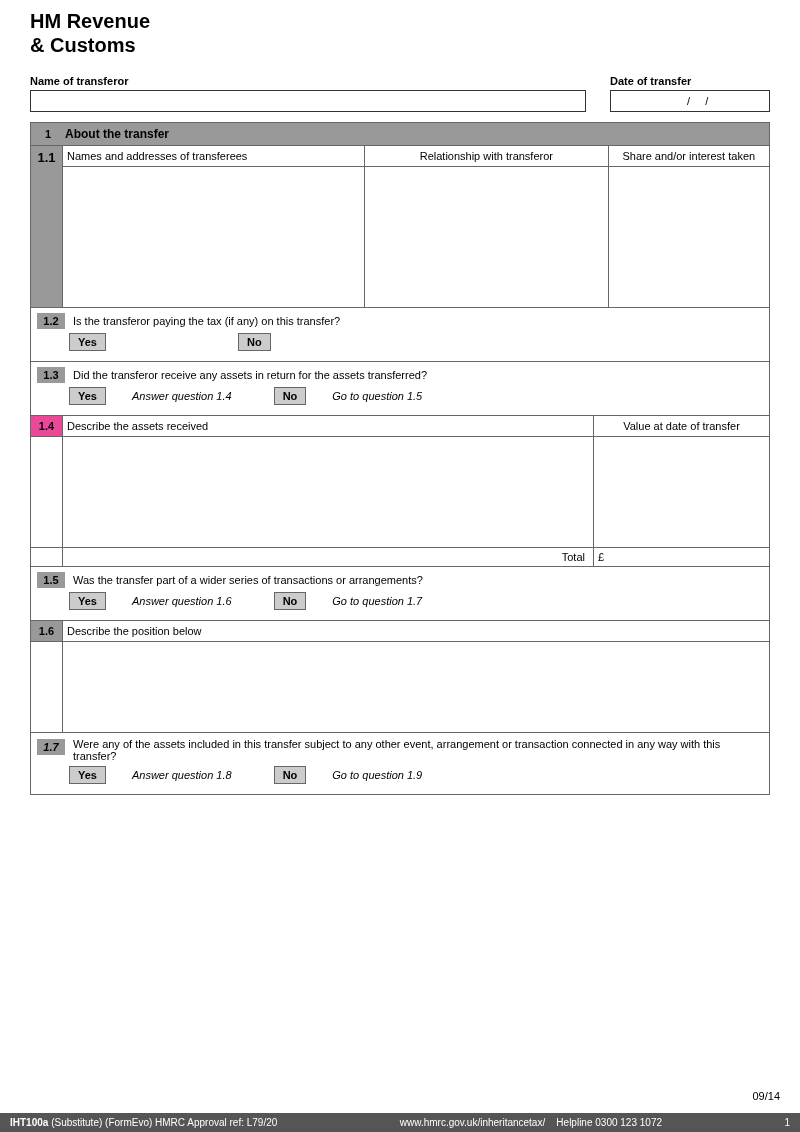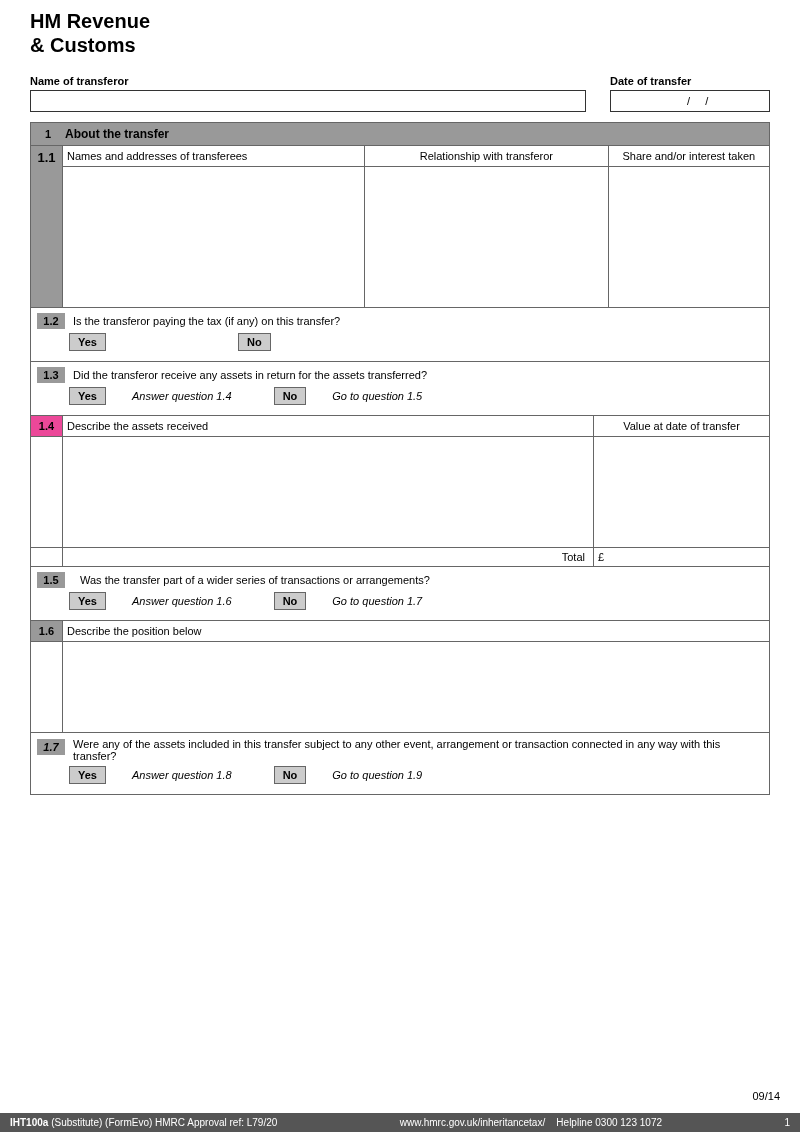--- a/index.html
+++ b/index.html
@@ -257,21 +257,21 @@
         <div style="width: 175px; min-height: 110px;" contenteditable="true"></div>
       </div>
       <div style="display:flex;border-top:1px solid #666;">
         <div style="width:32px;border-right:1px solid #666;"></div>
         <div style="flex:1;text-align:right;padding:3px 8px;font-size:11px;border-right:1px solid #666;">Total</div>
         <div style="width:175px;padding:3px 4px;font-size:11px;">£</div>
       </div>
     </div>
 
     <div style="border-top:1px solid #666; padding: 5px 0 2px 0;">
-      <div style="display:flex; align-items:center; gap:15px; padding: 0 6px;">
+      <div style="display:flex; align-items:center; gap:8px; padding: 0 6px;">
         <span class="q-number" style="background:#999;padding:2px 5px;font-weight:bold;font-size:11px;min-width:28px;text-align:center;">1.5</span>
         <span class="q-text">Was the transfer part of a wider series of transactions or arrangements?</span>
       </div>
       <div class="yes-no-row">
         <button class="yn-btn">Yes</button>
         <span class="yn-label">Answer question 1.6</span>
         <span style="display:inline-block;width:30px;"></span>
         <button class="yn-btn">No</button>
         <span class="yn-label">Go to question 1.7</span>
       </div>

